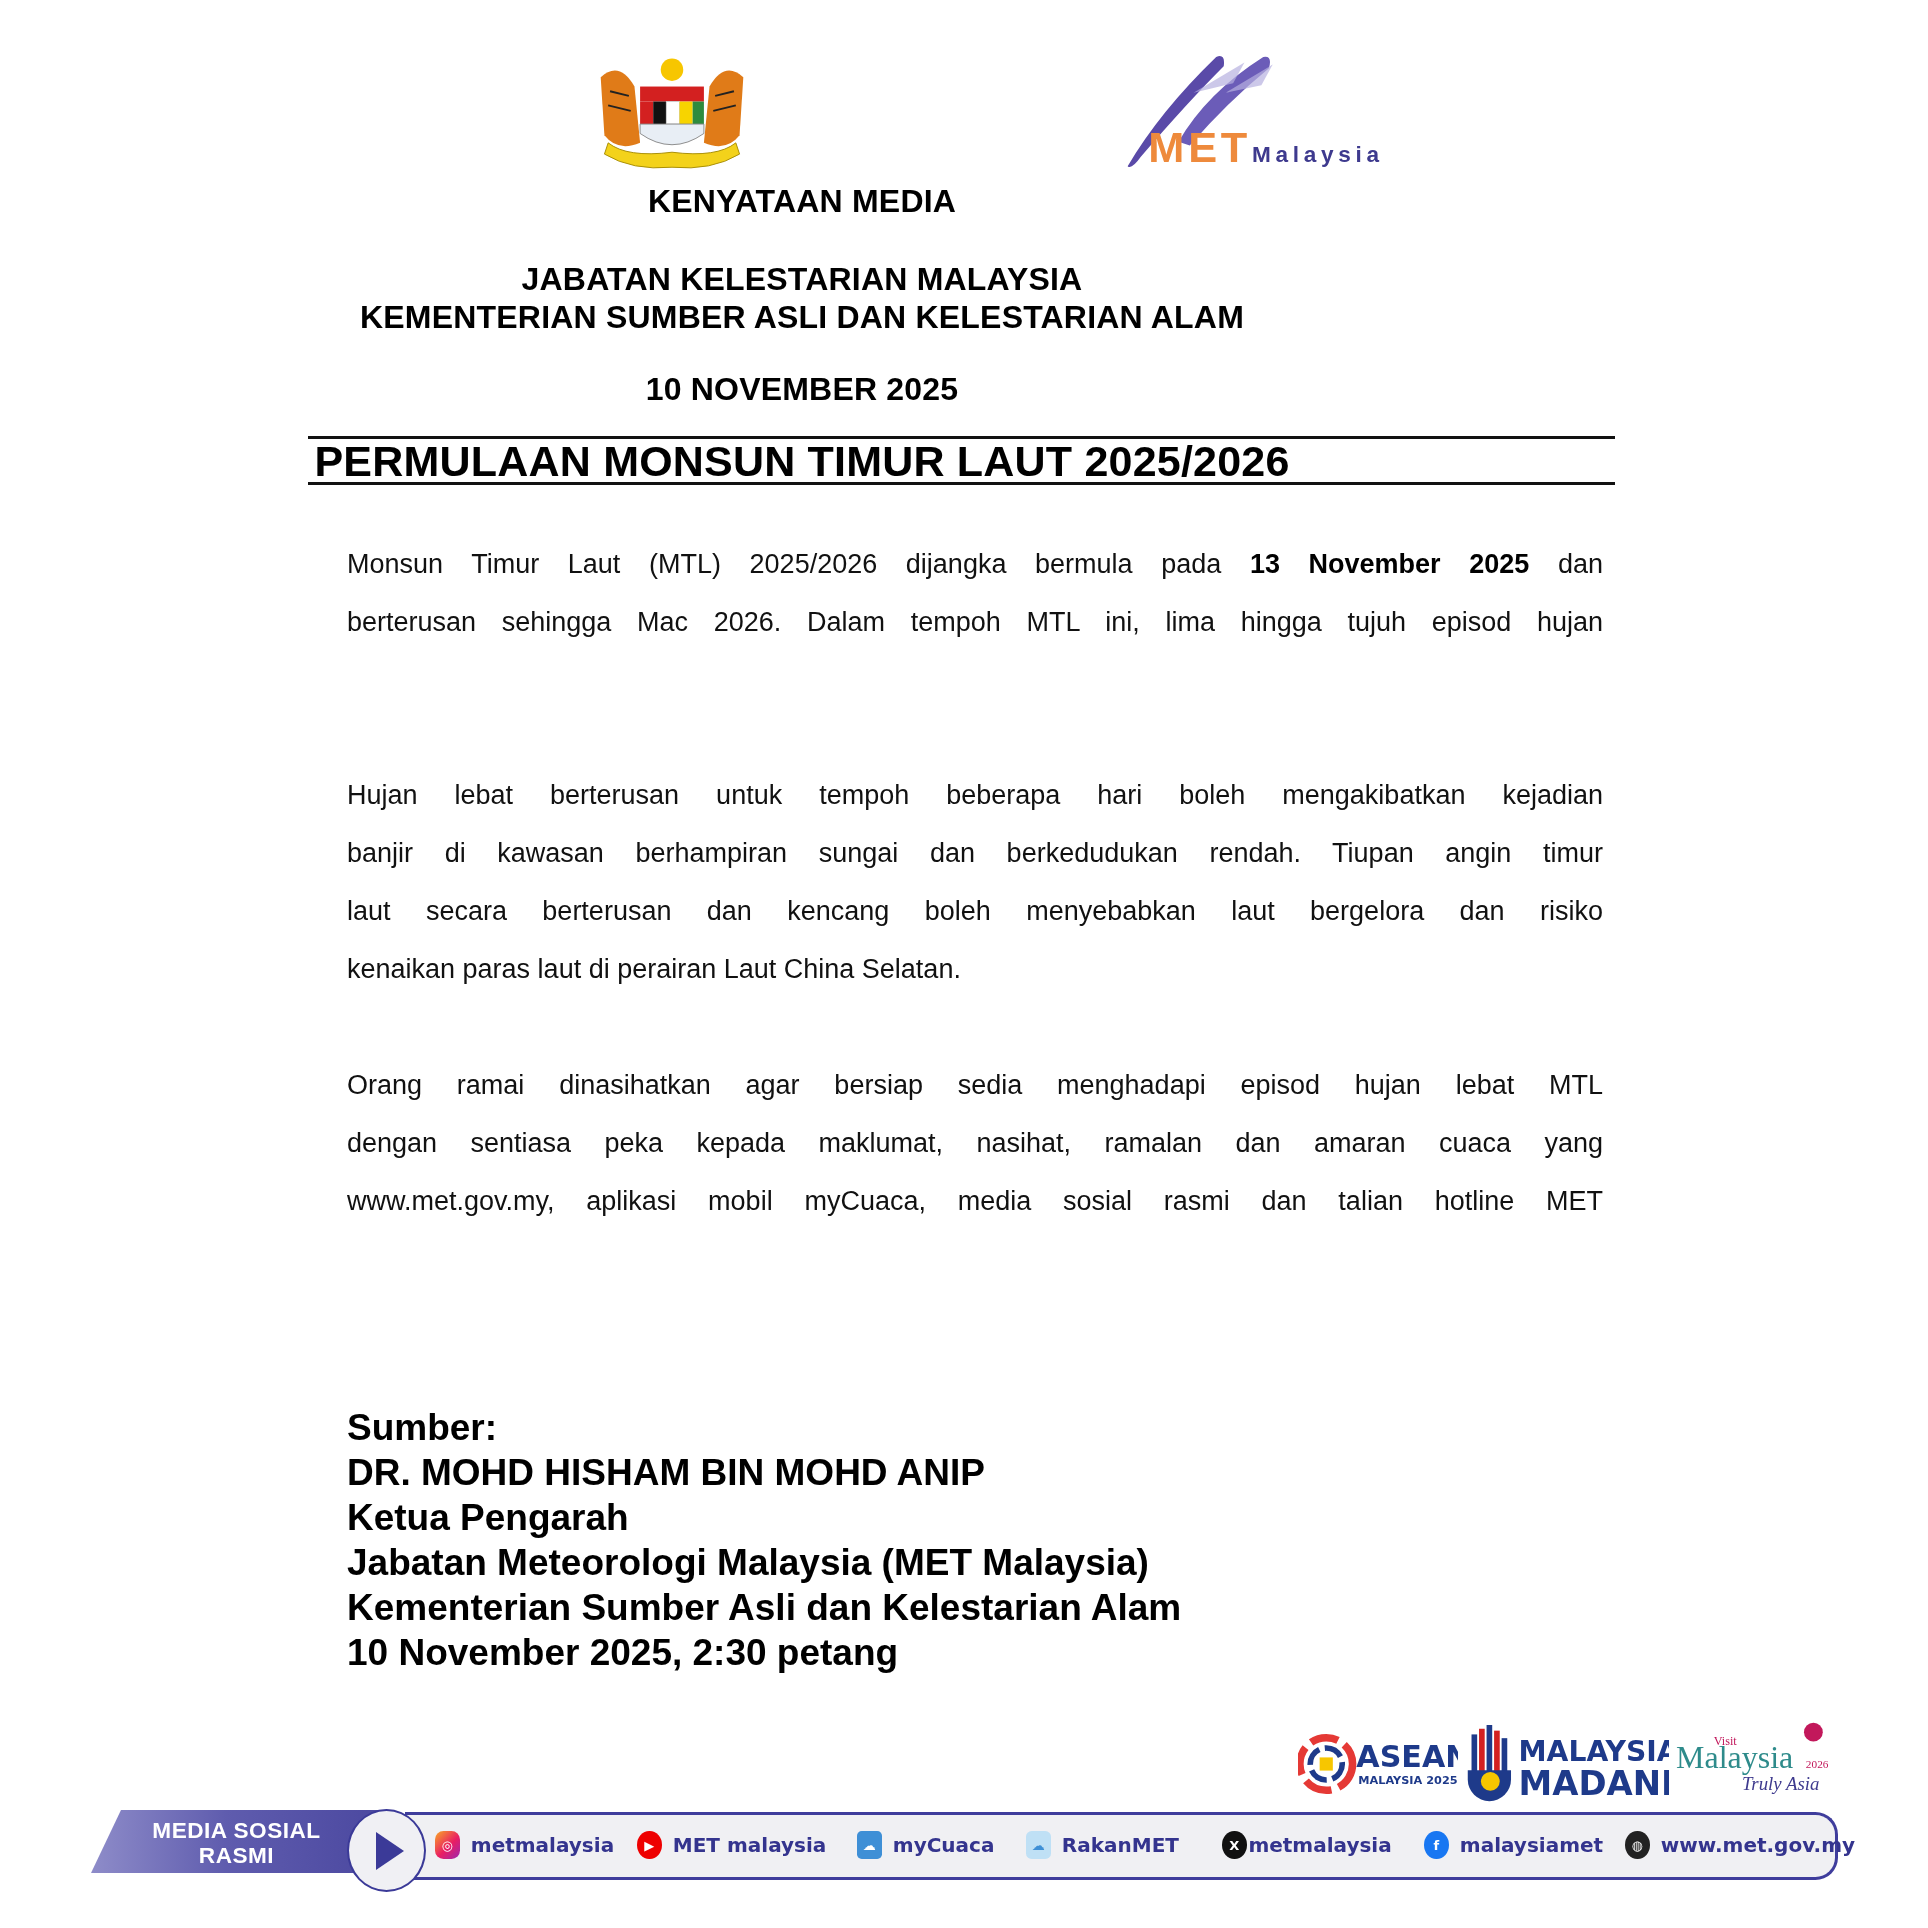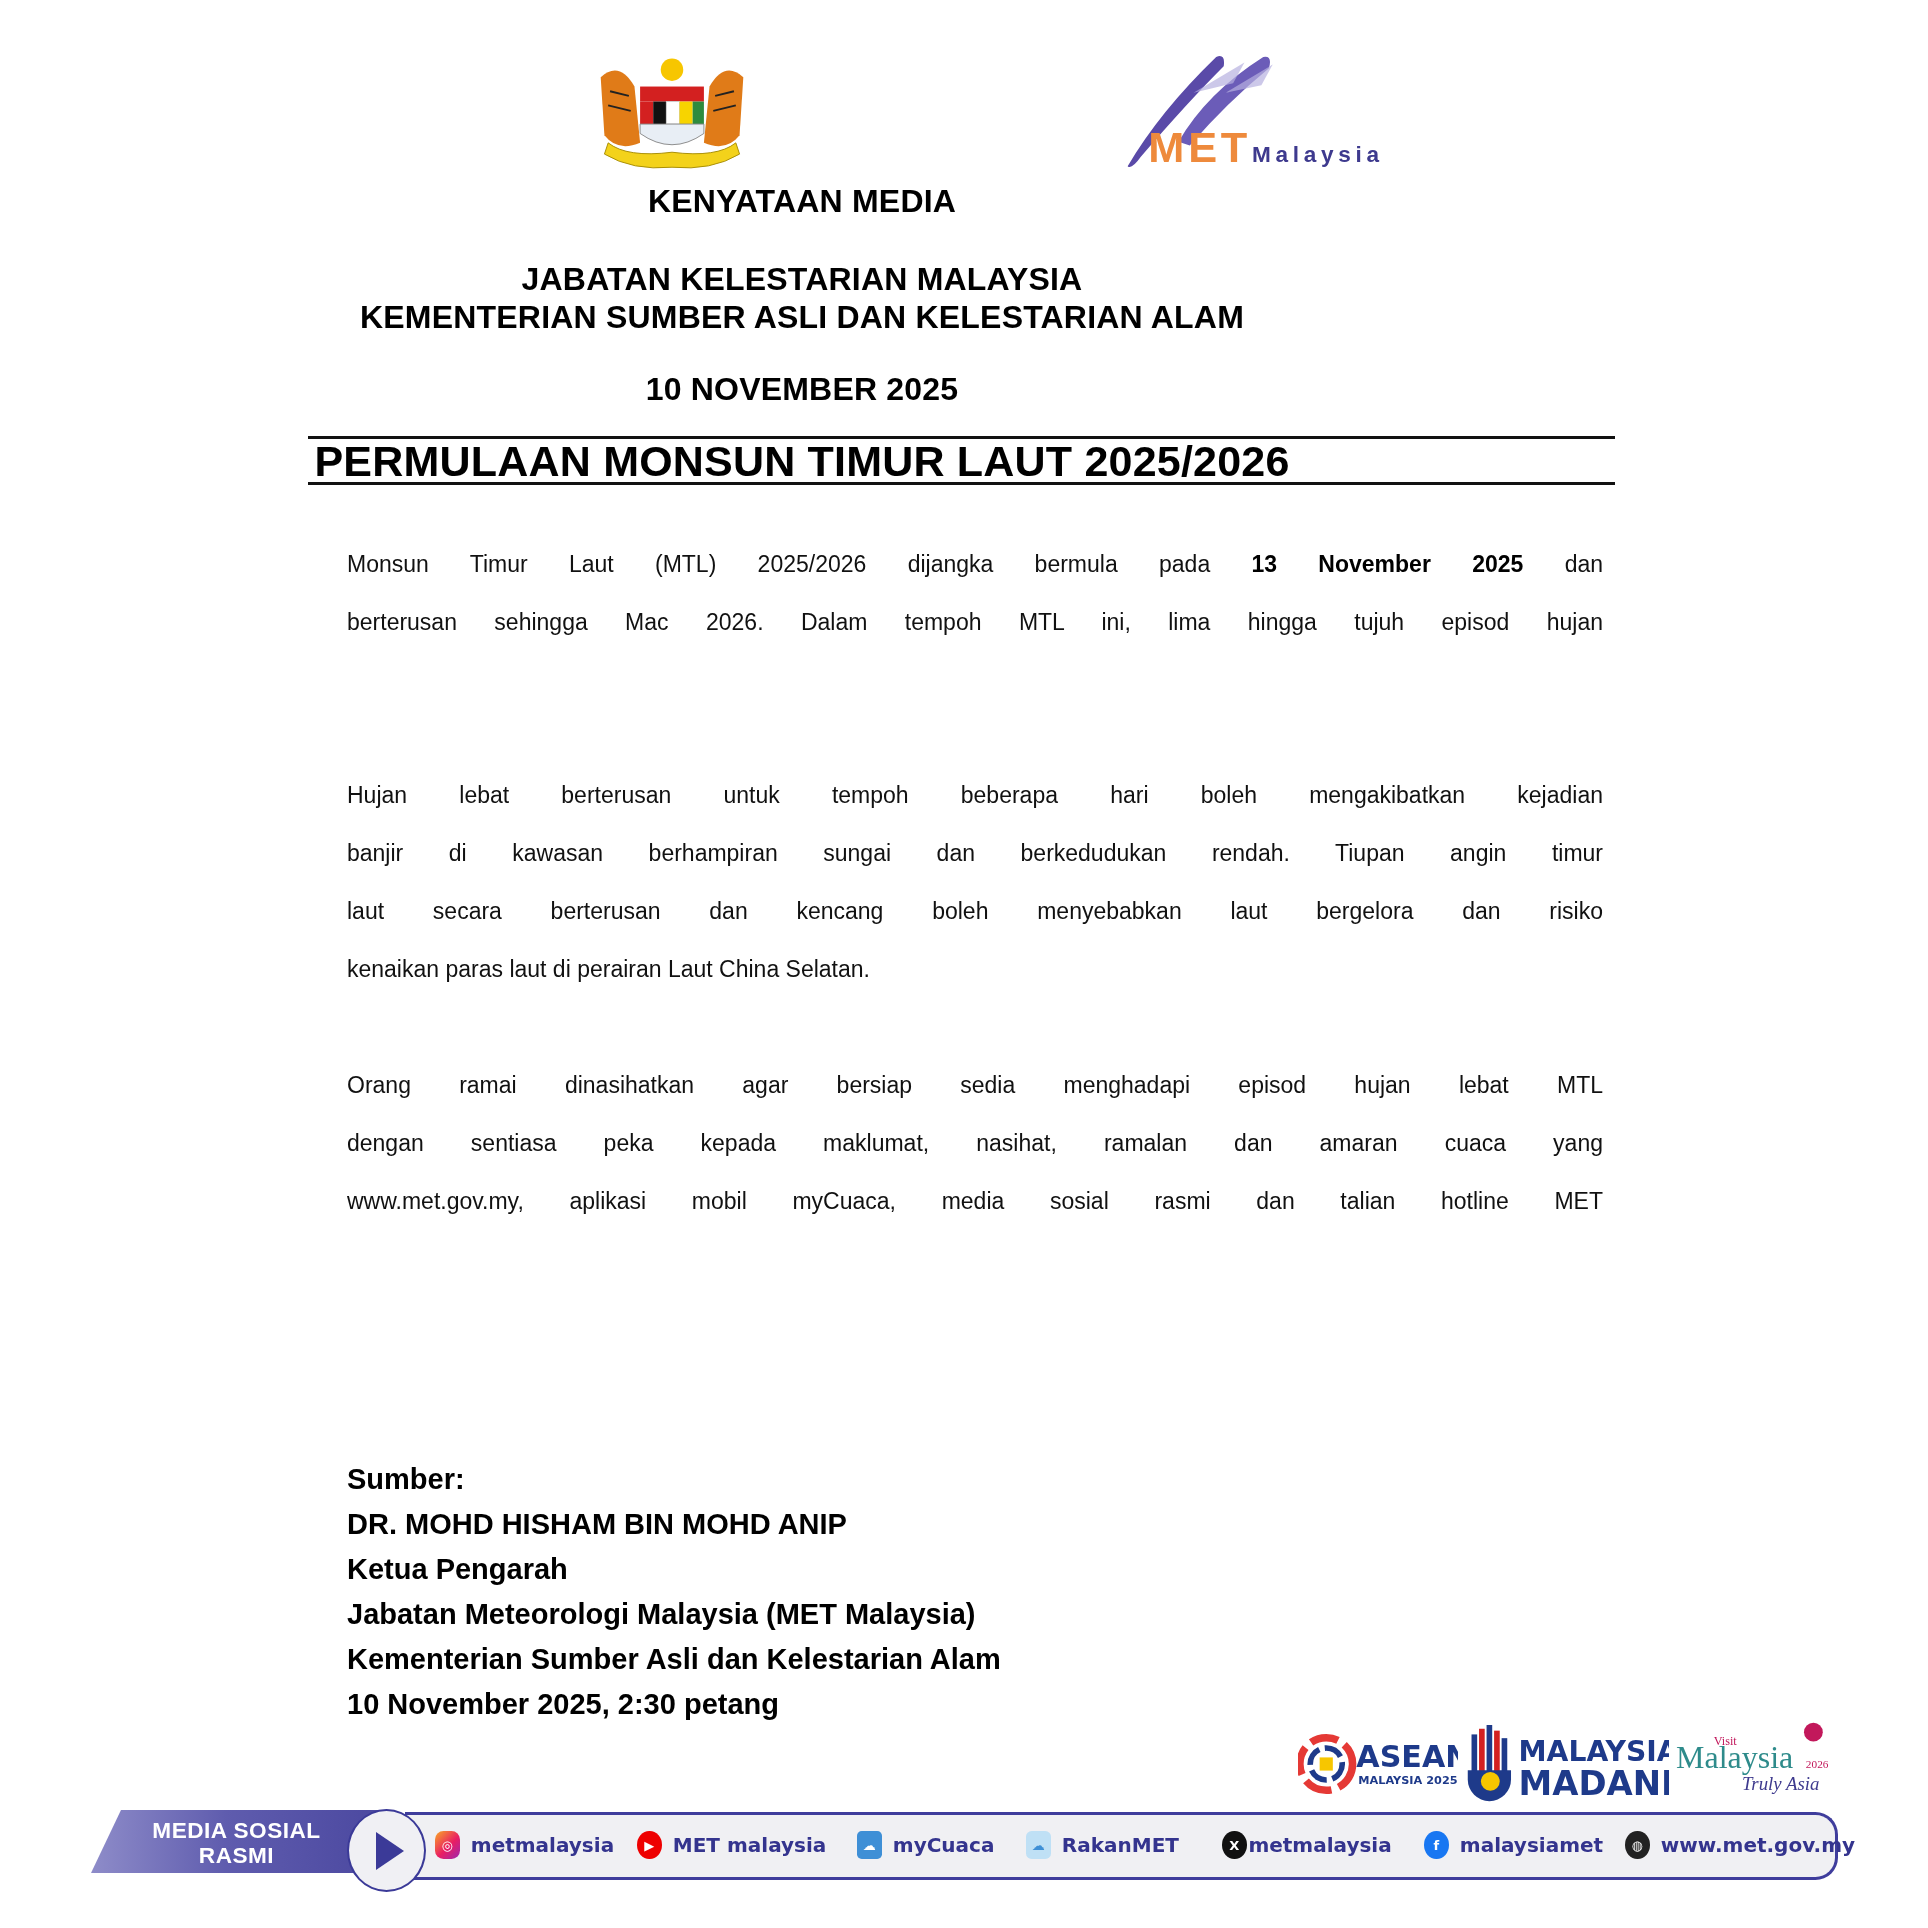--- a/index.html
+++ b/index.html
@@ -17,30 +17,30 @@
   .hdr-dept { top:260px; }
   .hdr-ministry { top:298px; }
   .hdr-date { top:370px; }
 
   .rule { left:308px; width:1307px; height:2.8px; background:#111; }
   .rule-top { top:436px; }
   .rule-bot { top:482px; }
   .hdr-title { top:442px; font-size:43px; }
 
   
-  .para { left:347px; width:1256px; font-size:23px; line-height:58px;
+  .para { left:347px; width:1256px; font-size:27px; line-height:58px;
           text-align:justify; color:#111; }
   .para b { font-weight:bold; color:#000; }
   .p1 { top:535px; }
   .p2 { top:766px; }
   .p3 { top:1056px; }
   .para .line { display:block; text-align:justify; text-align-last:justify; white-space:nowrap; }
   .para .line.last { text-align-last:left; }
 
-  .sig { left:347px; top:1457px; font-size:29px; line-height:45px; font-weight:bold; }
+  .sig { left:347px; top:1405px; font-size:37px; line-height:45px; font-weight:bold; }
   .sig div { white-space:nowrap; }
 
   
   .asean { left:1298px; top:1731px; width:160px; height:66px; }
   .madani { left:1464px; top:1725px; width:205px; height:79px; }
   .visit { left:1674px; top:1719px; width:165px; height:79px; }
 
   
   .media-tag { left:91px; top:1810px; width:301px; height:63px; }
   .media-tag-shape { position:absolute; inset:0;

